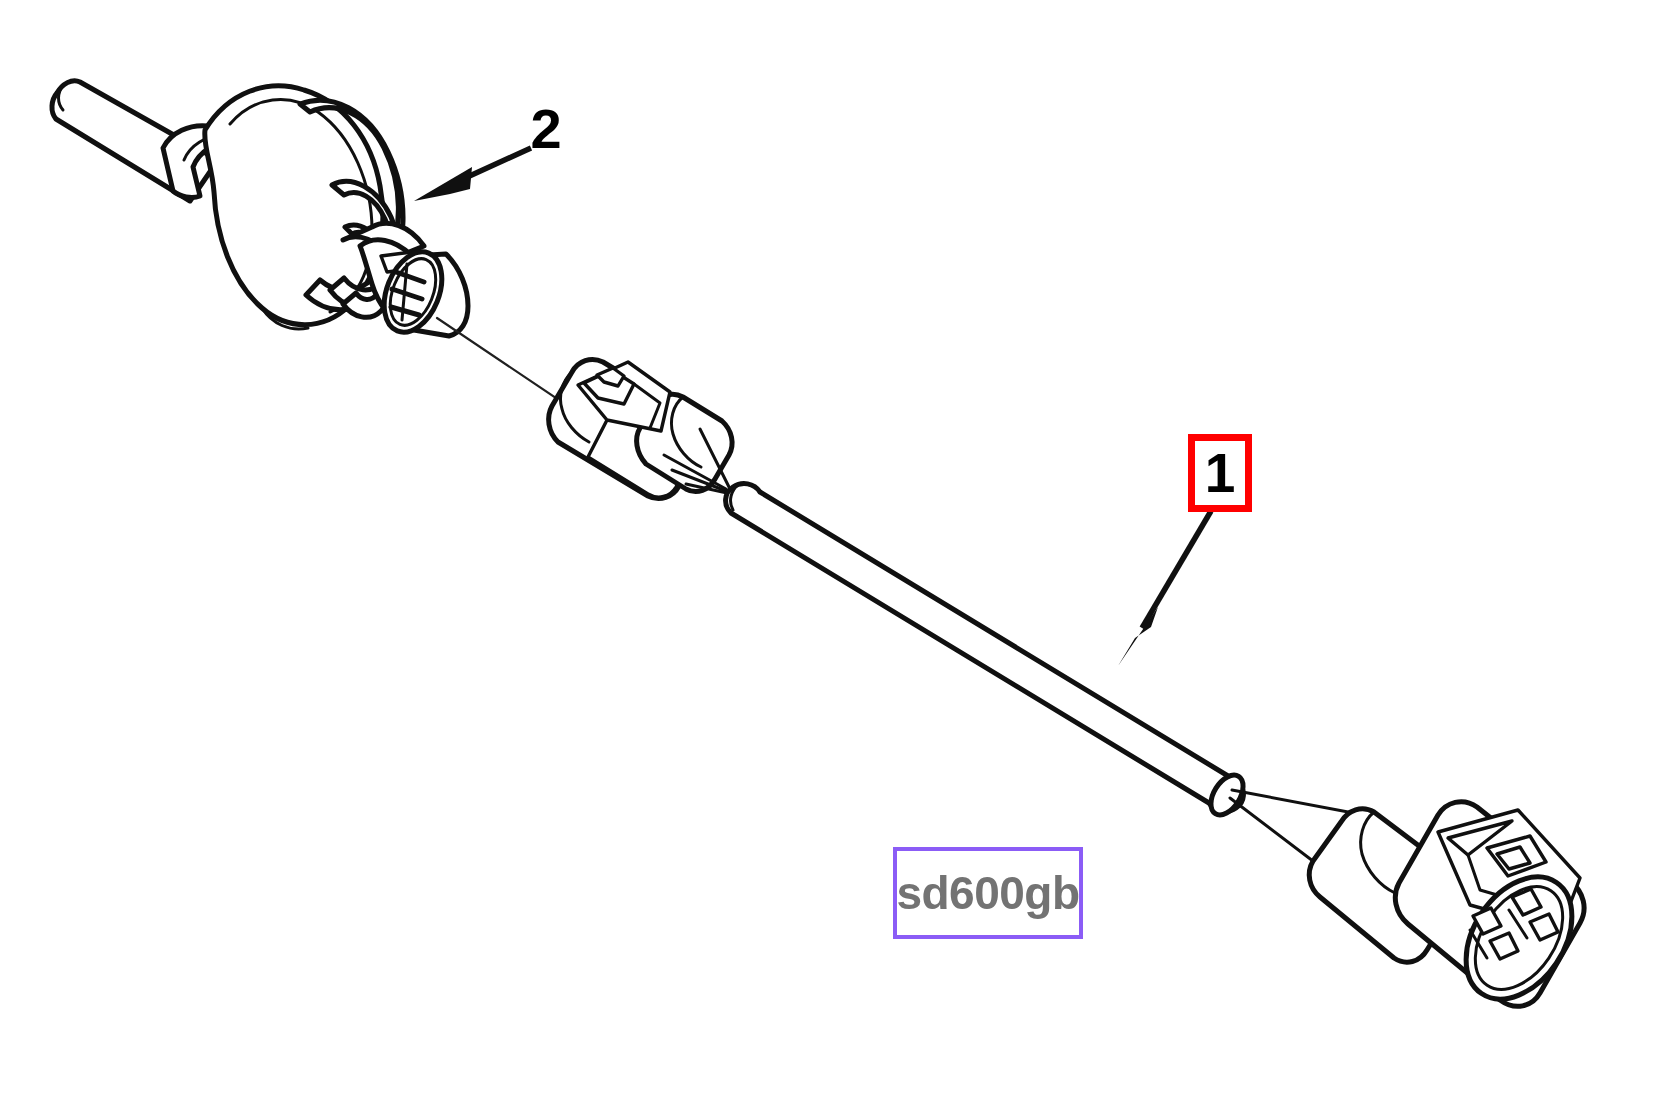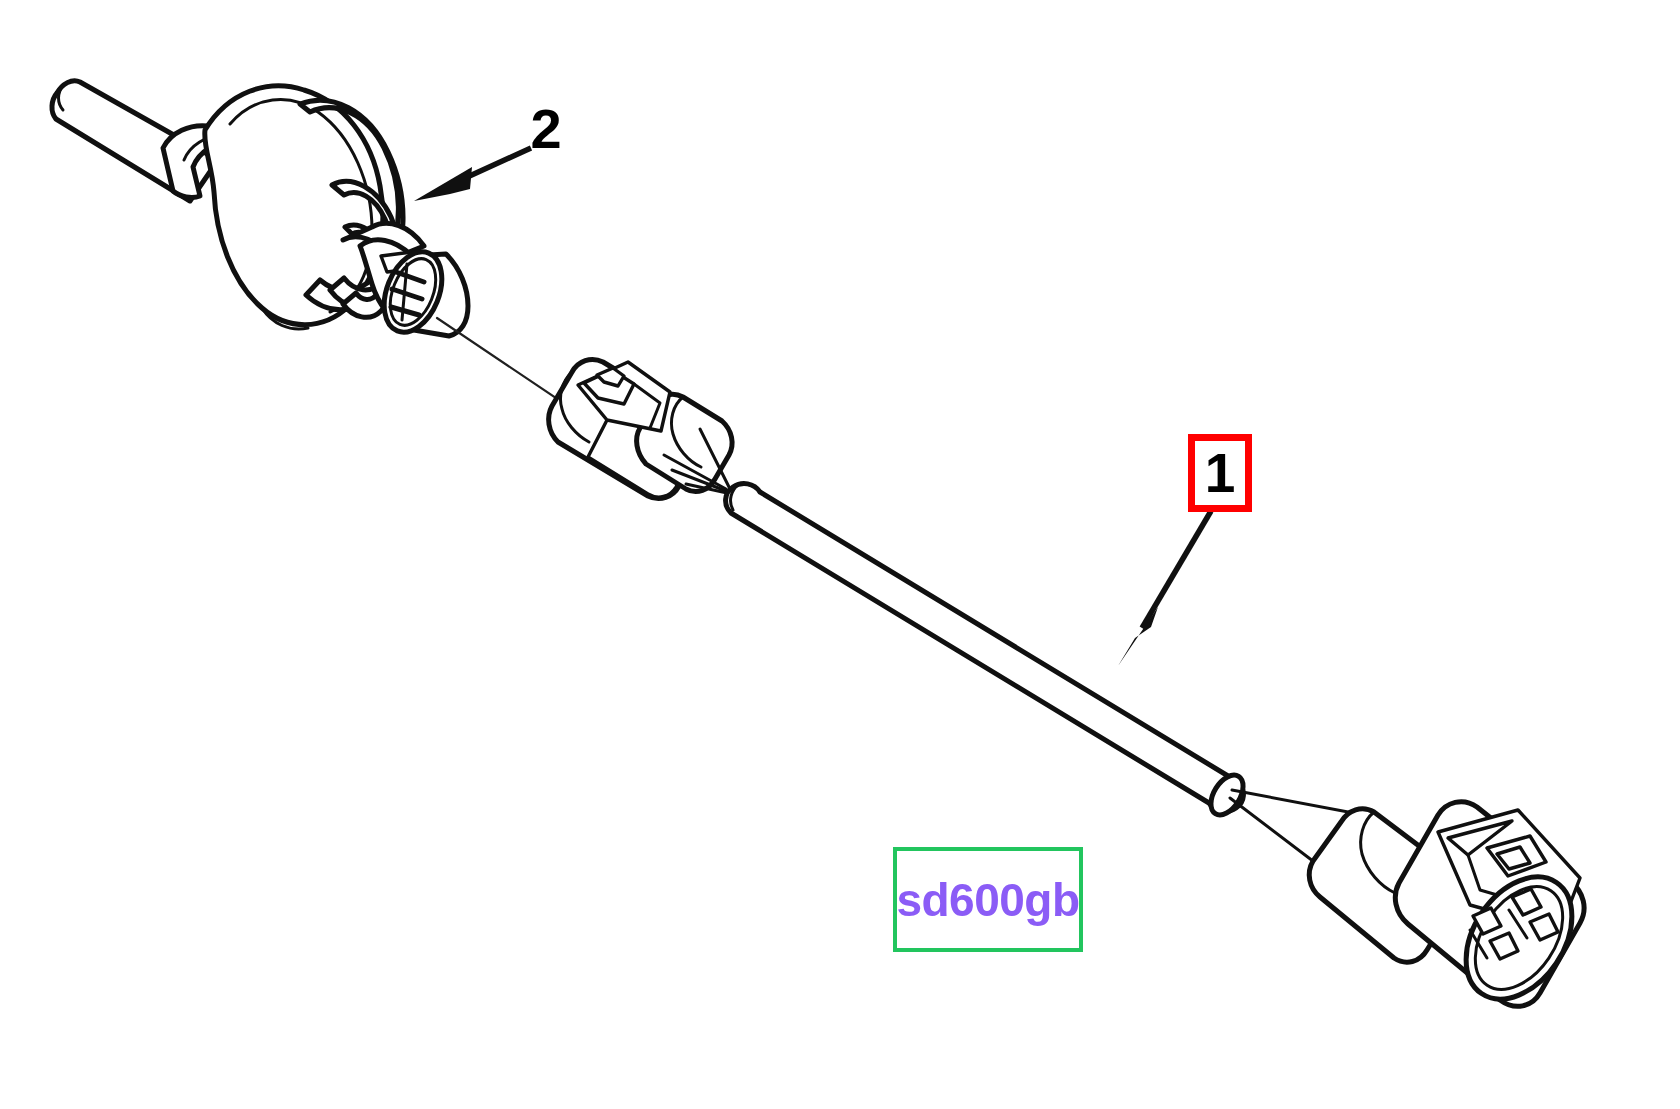--- a/index.html
+++ b/index.html
@@ -100,32 +100,32 @@
     height: 62px;
     border: none;
     background: transparent;
     font-size: 56px;
   }
   #part-code-box {
     position: absolute;
     left: 893px;
     top: 847px;
     width: 190px;
-    height: 105px;
+    height: 92px;
     box-sizing: border-box;
-    border: 4px solid #22c55e;
+    border: 4px solid #8b5cf6;
     background: #ffffff;
     display: flex;
     align-items: center;
     justify-content: center;
     font-family: "Liberation Sans", sans-serif;
     font-weight: bold;
     font-size: 46px;
     letter-spacing: -0.5px;
-    color: #8b5cf6;
+    color: #737373;
     user-select: none;
   }
 </style>
 </head>
 <body>
 
 <div id="page">
 
   <svg id="diagram-svg" viewBox="0 0 1680 1109">
 

